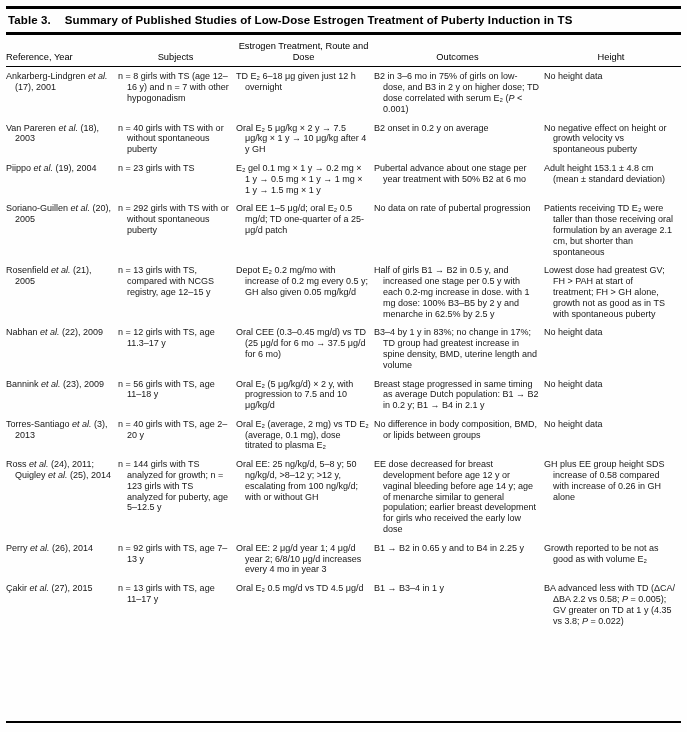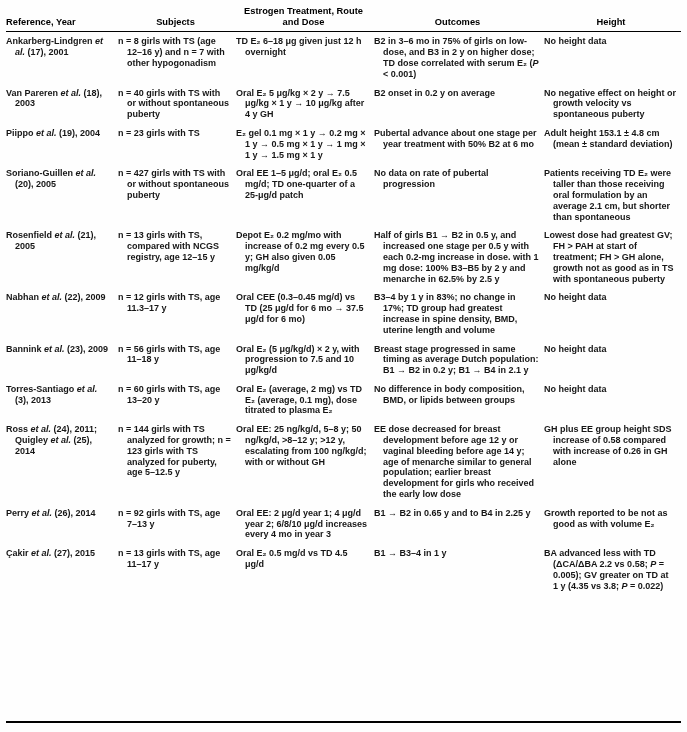--- a/index.html
+++ b/index.html
@@ -25,54 +25,56 @@
   }
   .title-label { margin-right: 14px; }
   table.study-table {
     width: 100%;
     border-collapse: collapse;
     table-layout: fixed;
     font-size: 9px;
     line-height: 1.2;
   }
   .study-table thead th {
-    font-weight: bold;
+    font-weight: normal;
     font-size: 9.3px;
     color: #000;
     text-align: center;
     vertical-align: bottom;
     padding: 6px 3px 4px 0;
     border-bottom: 1.5px solid #000;
     line-height: 1.15;
   }
   .study-table thead th:first-child { text-align: left; margin-top: 44px; }
   .study-table tbody td {
     vertical-align: top;
     padding: 3px 5px 5px 0;
-    font-weight: bold;
   }
   .study-table tbody tr:first-child td { padding-top: 4px; }
   .hang {
     padding-left: 9px;
     text-indent: -9px;
   }
   .bottom-rule {
     position: absolute;
     left: 6px; right: 6px;
     bottom: 9px;
     height: 2px;
     background: #000;
   }
   i { font-style: italic; }
 </style>
 </head>
 <body>
 
 <div class="page">
 
+  <div class="title-block">
+    <span class="title-label">Table 3.</span><span>Summary of Published Studies of Low-Dose Estrogen Treatment of Puberty Induction in TS</span>
+  </div>
 
   <table class="study-table">
     <colgroup>
       <col style="width:112px">
       <col style="width:118px">
       <col style="width:138px">
       <col style="width:170px">
       <col style="width:137px">
     </colgroup>
     <thead>
@@ -134,21 +136,21 @@
           </td>
           <td>
             <div class="hang">Adult height 153.1 ± 4.8 cm (mean ± standard deviation)</div>
           </td>
         </tr>
         <tr>
           <td>
             <div class="hang">Soriano-Guillen <i>et al.</i> (20), 2005</div>
           </td>
           <td>
-            <div class="hang">n = 427 girls with TS with or without spontaneous puberty</div>
+            <div class="hang">n = 292 girls with TS with or without spontaneous puberty</div>
           </td>
           <td>
             <div class="hang">Oral EE 1–5 μg/d; oral E₂ 0.5 mg/d; TD one-quarter of a 25-μg/d patch</div>
           </td>
           <td>
             <div class="hang">No data on rate of pubertal progression</div>
           </td>
           <td>
             <div class="hang">Patients receiving TD E₂ were taller than those receiving oral formulation by an average 2.1 cm, but shorter than spontaneous</div>
           </td>
@@ -202,21 +204,21 @@
           </td>
           <td>
             <div class="hang">No height data</div>
           </td>
         </tr>
         <tr>
           <td>
             <div class="hang">Torres-Santiago <i>et al.</i> (3), 2013</div>
           </td>
           <td>
-            <div class="hang">n = 60 girls with TS, age 13–20 y</div>
+            <div class="hang">n = 40 girls with TS, age 2–20 y</div>
           </td>
           <td>
             <div class="hang">Oral E₂ (average, 2 mg) vs TD E₂ (average, 0.1 mg), dose titrated to plasma E₂</div>
           </td>
           <td>
             <div class="hang">No difference in body composition, BMD, or lipids between groups</div>
           </td>
           <td>
             <div class="hang">No height data</div>
           </td>

